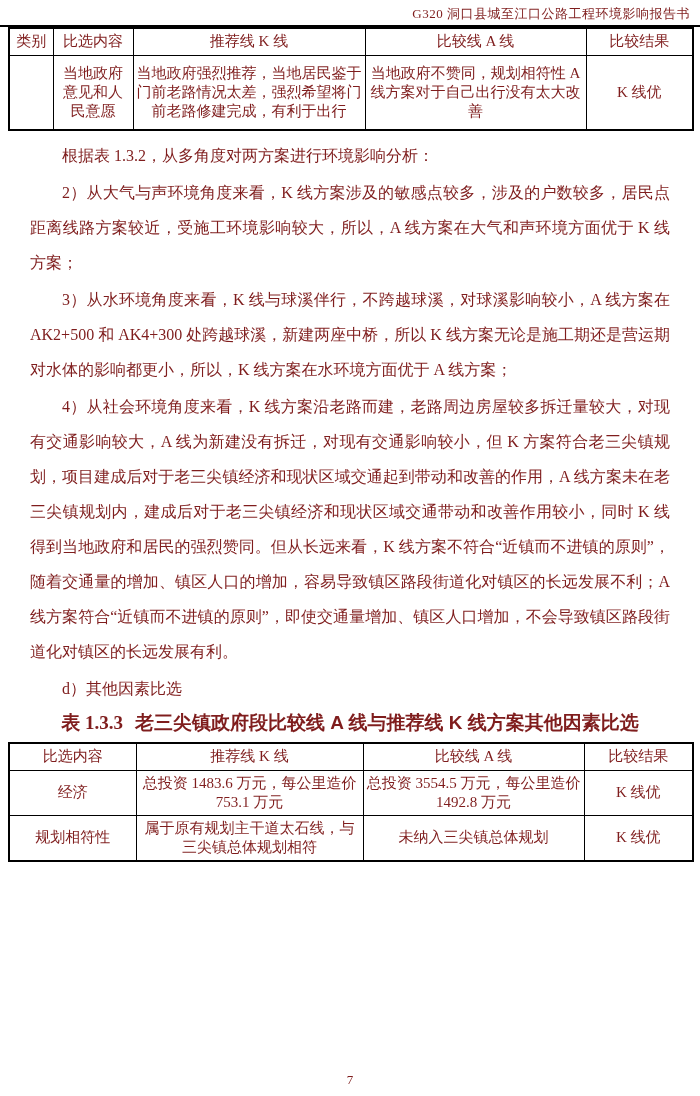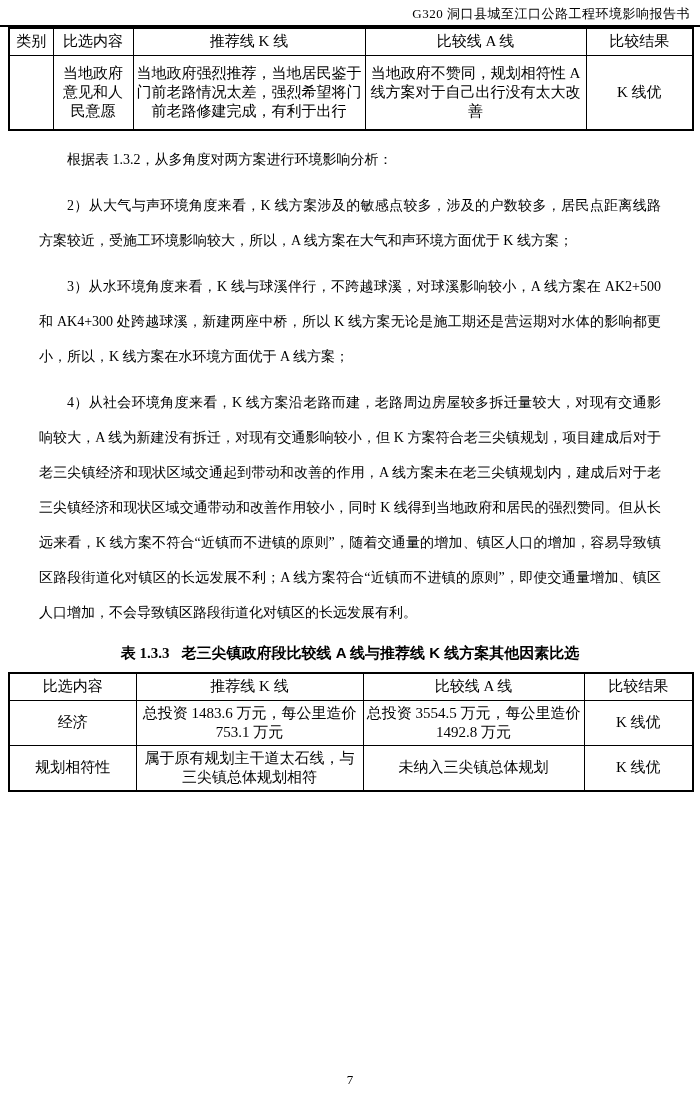--- a/index.html
+++ b/index.html
@@ -5,21 +5,21 @@
   html, body { margin: 0; padding: 0; background: #e8e8e8; }
   .page {
     width: 700px;
     height: 1096px;
     margin: 0 auto;
     background: #ffffff;
     position: relative;
     overflow: hidden;
     box-sizing: border-box;
     font-family: "Liberation Serif", "DejaVu Serif", serif;
-    color: #000000;
+    color: #7f1d1d;
   }
   .doc-header {
     padding: 6px 10px 0 10px;
     text-align: right;
     font-size: 13px;
     line-height: 16px;
     letter-spacing: 0.5px;
   }
   .header-rule {
     border-bottom: 2px solid #000;
@@ -43,29 +43,29 @@
     box-sizing: border-box;
     word-break: break-all;
   }
   table.cmp th { height: 27px; }
   .tbl-top { margin-top: 23px; }
   .content {
     margin: 7px 28px 0 28px;
     text-align: justify;
   }
   .para {
-    margin: 11px;
-    font-size: 14px;
+    margin: 2px;
+    font-size: 16px;
     line-height: 35px;
     text-indent: 2em;
     word-break: break-all;
   }
   .table-caption {
     text-align: center;
-    font-size: 15px;
+    font-size: 19px;
     font-weight: bold;
     margin: 5px 0 7px 0;
     line-height: 24px;
   }
   .caption-label { font-family: "Liberation Serif", "DejaVu Serif", serif; }
   .caption-text  { font-family: "Liberation Sans", "DejaVu Sans", sans-serif; margin-left: 12px; }
   .page-number {
     position: absolute;
     left: 0; right: 0;
     bottom: 8px;
@@ -109,20 +109,21 @@
         <td>K 线优</td>
       </tr>
     </tbody>
   </table>
 
   <div class="content">
     <p class="para">根据表 1.3.2，从多角度对两方案进行环境影响分析：</p>
     <p class="para">2）从大气与声环境角度来看，K 线方案涉及的敏感点较多，涉及的户数较多，居民点距离线路方案较近，受施工环境影响较大，所以，A 线方案在大气和声环境方面优于 K 线方案；</p>
     <p class="para">3）从水环境角度来看，K 线与球溪伴行，不跨越球溪，对球溪影响较小，A 线方案在 AK2+500 和 AK4+300 处跨越球溪，新建两座中桥，所以 K 线方案无论是施工期还是营运期对水体的影响都更小，所以，K 线方案在水环境方面优于 A 线方案；</p>
     <p class="para">4）从社会环境角度来看，K 线方案沿老路而建，老路周边房屋较多拆迁量较大，对现有交通影响较大，A 线为新建没有拆迁，对现有交通影响较小，但 K 方案符合老三尖镇规划，项目建成后对于老三尖镇经济和现状区域交通起到带动和改善的作用，A 线方案未在老三尖镇规划内，建成后对于老三尖镇经济和现状区域交通带动和改善作用较小，同时 K 线得到当地政府和居民的强烈赞同。但从长远来看，K 线方案不符合“近镇而不进镇的原则”，随着交通量的增加、镇区人口的增加，容易导致镇区路段街道化对镇区的长远发展不利；A 线方案符合“近镇而不进镇的原则”，即使交通量增加、镇区人口增加，不会导致镇区路段街道化对镇区的长远发展有利。</p>
+    <p class="para">d）其他因素比选</p>
   </div>
 
   <div class="table-caption">
     <span class="caption-label">表 1.3.3</span><span class="caption-text">老三尖镇政府段比较线 A 线与推荐线 K 线方案其他因素比选</span>
   </div>
 
   <table class="cmp">
     <colgroup>
       <col style="width:127px">
         <col style="width:227px">

